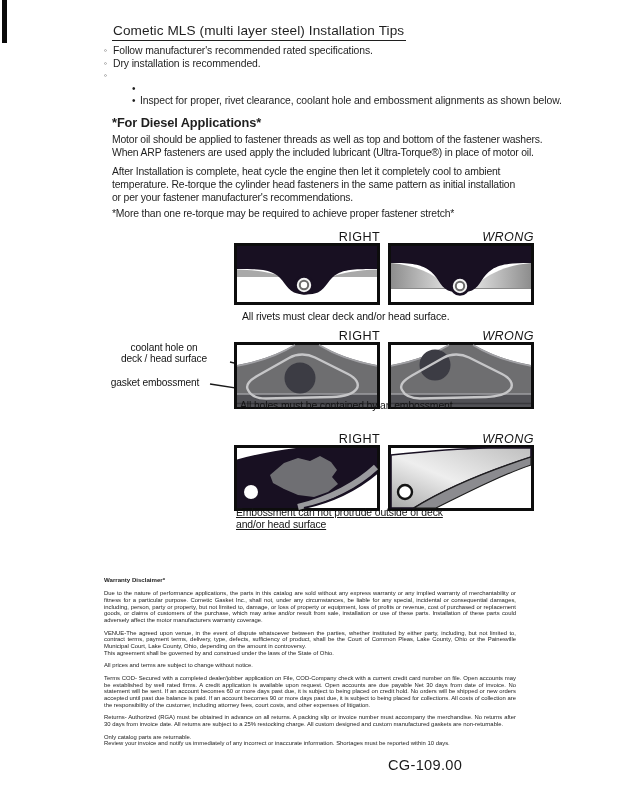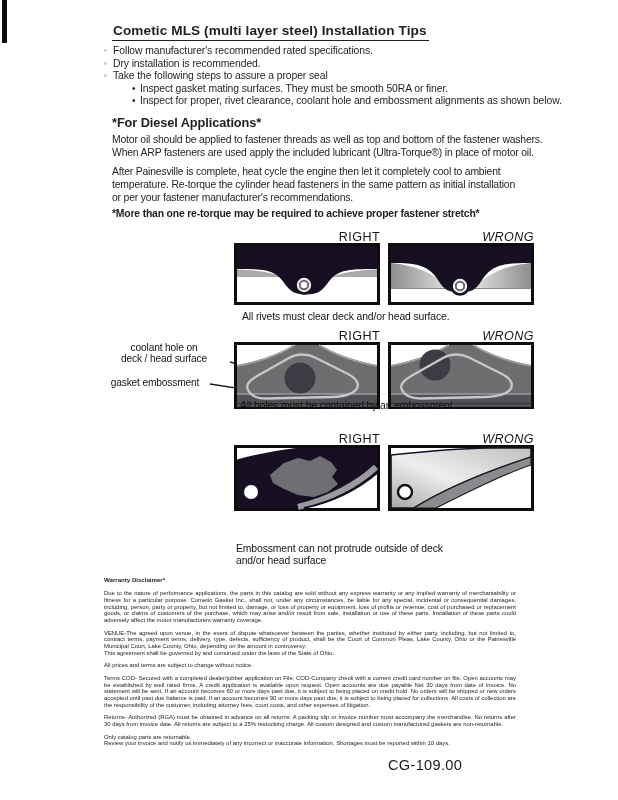--- a/index.html
+++ b/index.html
@@ -5,48 +5,48 @@
   * { margin:0; padding:0; box-sizing:border-box; }
   html,body { background:#ffffff; }
   #page {
     position:relative; width:618px; height:800px; background:#ffffff;
     font-family:"Liberation Sans", sans-serif; color:#1f1f1f; overflow:hidden;
   }
   .abs { position:absolute; }
   #scan-bar { left:2px; top:0; width:5px; height:43px; background:#0a0a0a; }
 
   #title {
-    left:112px; top:23px; font-size:13.6px; font-weight:bold; letter-spacing:.1px;
+    left:112px; top:23px; font-size:13.6px; font-weight:normal; letter-spacing:.1px;
     border-bottom:1.6px solid #1f1f1f; padding:0 2px 2px 1px; white-space:nowrap;
   }
   #tips { left:104px; top:45px; width:480px; font-size:10.4px; line-height:12.6px; letter-spacing:-.1px; }
   .brow { display:flex; }
   .brow .bullet { width:9px; font-size:8px; line-height:12.6px; flex:none; }
   .brow.sub { margin-left:28px; }
   .brow.sub .bullet { font-size:10px; width:8px; }
 
   #diesel-h { left:112px; top:115px; font-size:12.8px; font-weight:bold; letter-spacing:-.1px; }
   .para { left:112px; width:450px; font-size:10.4px; line-height:12.9px; white-space:pre-line; letter-spacing:-.18px; }
   #para1 { top:134px; }
   #para2 { top:166px; }
-  #note  { top:208px;font-weight:bold; }
+  #note  { top:208px; }
 
   .dg-label { width:146px; text-align:right; font-size:12.6px; letter-spacing:.4px; color:#151515; }
   .caption  { font-size:10.4px; letter-spacing:-.12px; color:#141414; white-space:pre-line; line-height:11.6px; }
   #r1-label-right, #r2-label-right, #r3-label-right { left:234px; }
   #r1-label-wrong, #r2-label-wrong, #r3-label-wrong { left:388px;font-style:italic; }
   #r1-label-right, #r1-label-wrong { top:230px; }
   #r2-label-right, #r2-label-wrong { top:329px; }
   #r3-label-right, #r3-label-wrong { top:432px; }
   #r1-panel-right { left:234px; top:243px; } #r1-panel-wrong { left:388px; top:243px; }
   #r2-panel-right { left:234px; top:342px; } #r2-panel-wrong { left:388px; top:342px; }
   #r3-panel-right { left:234px; top:445px; } #r3-panel-wrong { left:388px; top:445px; }
   #r1-caption { left:242px; top:311px; }
   #r2-caption { left:240px; top:400px;text-align:right; }
-  #r3-caption { left:236px; top:543px; }
+  #r3-caption { left:236px; top:507px;text-decoration:underline; }
 
   .annot { font-size:10.2px; line-height:11.4px; text-align:center; white-space:pre-line; letter-spacing:-.15px; color:#151515; }
   #ann-coolant { left:100px; top:342px; width:128px; }
   #ann-emboss  { left:100px; top:377px; width:110px; }
   #leader-lines { left:202px; top:352px; }
 
   #disclaimer { left:104px; top:576px; width:412px; color:#222; }
   #disclaimer h4 { font-size:6.1px; margin-bottom:7px; letter-spacing:0; }
   #disclaimer p { font-size:5.9px; line-height:6.8px; margin-bottom:5.6px; text-align:justify; white-space:pre-line; }
   #doc-number { left:388px; top:757px; font-size:14.6px; letter-spacing:.3px; color:#1a1a1a;text-align:center; }
@@ -65,36 +65,34 @@
     <div class="brow">
       <span class="bullet">◦</span>
       <span>Follow manufacturer's recommended rated specifications.</span>
     </div>
     <div class="brow">
       <span class="bullet">◦</span>
       <span>Dry installation is recommended.</span>
     </div>
     <div class="brow">
       <span class="bullet">◦</span>
-      <span>Take the following steps to assure a proper seal</span>
     </div>
     <div class="brow sub">
       <span class="bullet">•</span>
-      <span>Inspect gasket mating surfaces.  They must be smooth 50RA or finer.</span>
     </div>
     <div class="brow sub">
       <span class="bullet">•</span>
       <span>Inspect for proper, rivet clearance, coolant hole and embossment alignments as shown below.</span>
     </div>
   </div>
 
   <div class="abs" id="diesel-h">*For Diesel Applications*</div>
   <div class="abs para" id="para1">Motor oil should be applied to fastener threads as well as top and bottom of the fastener washers.
 When ARP fasteners are used apply the included lubricant (Ultra-Torque®) in place of motor oil.</div>
-  <div class="abs para" id="para2">After Painesville is complete, heat cycle the engine then let it completely cool to ambient
+  <div class="abs para" id="para2">After Installation is complete, heat cycle the engine then let it completely cool to ambient
 temperature. Re-torque the cylinder head fasteners in the same pattern as initial installation
 or per your fastener manufacturer's recommendations.</div>
   <div class="abs para" id="note">*More than one re-torque may be required to achieve proper fastener stretch*</div>
 
   <div class="abs dg-label" id="r1-label-right">RIGHT</div>
   <div class="abs dg-label" id="r1-label-wrong">WRONG</div>
   <div class="abs" id="r1-panel-right">
     <svg width="146" height="62" viewBox="0 0 146 62">
       <rect x="1.5" y="1.5" width="143" height="59" fill="#ffffff" stroke="#0d0d0d" stroke-width="3"></rect>
       <path d="M3 26.5 C22 27 36 29.5 50 34 L3 34 Z" fill="#a9a9a9"></path>

